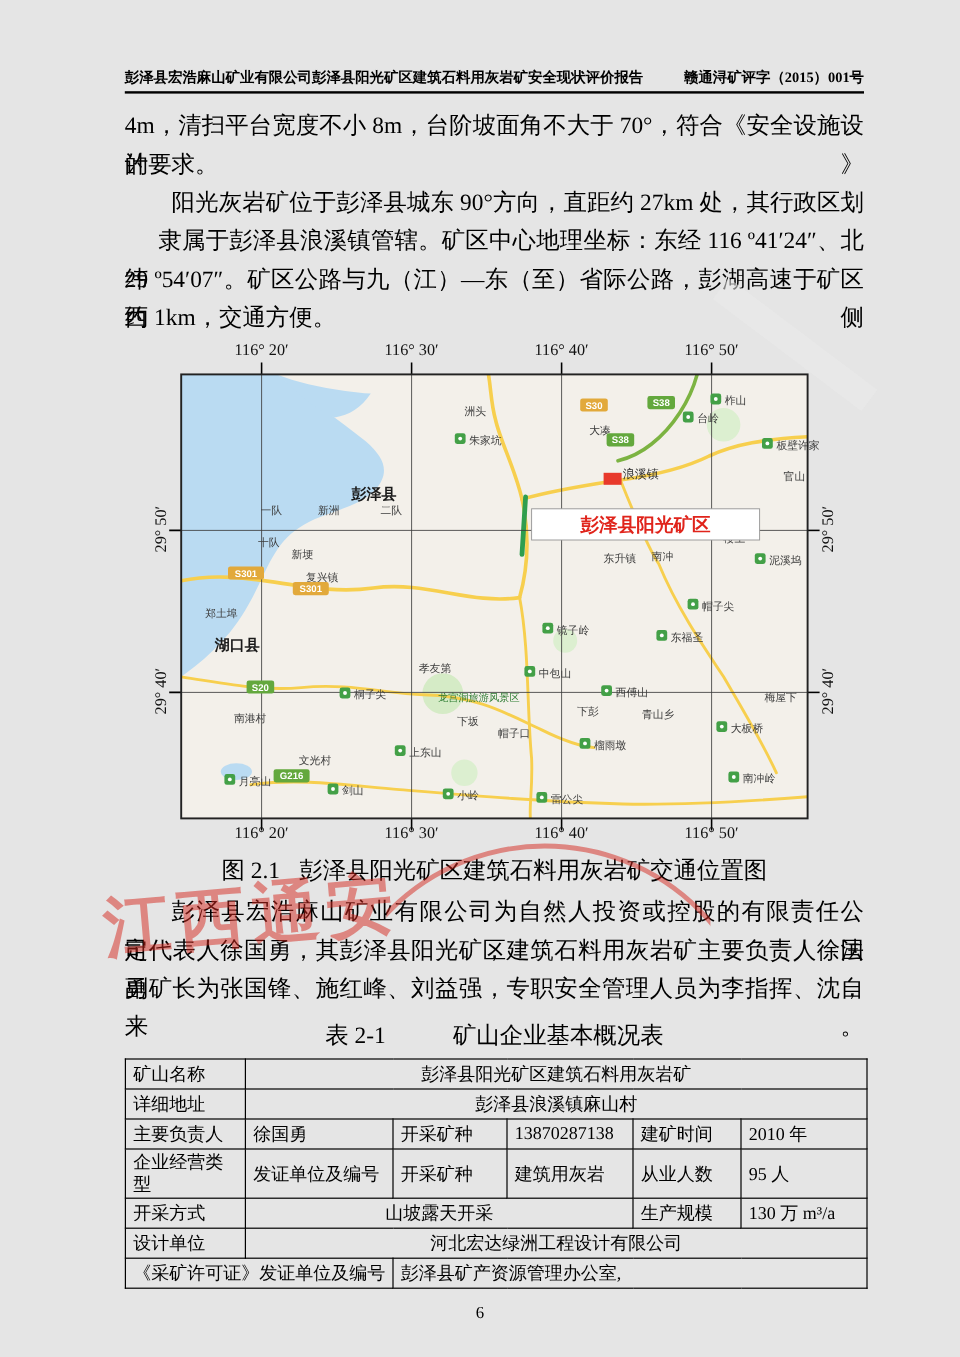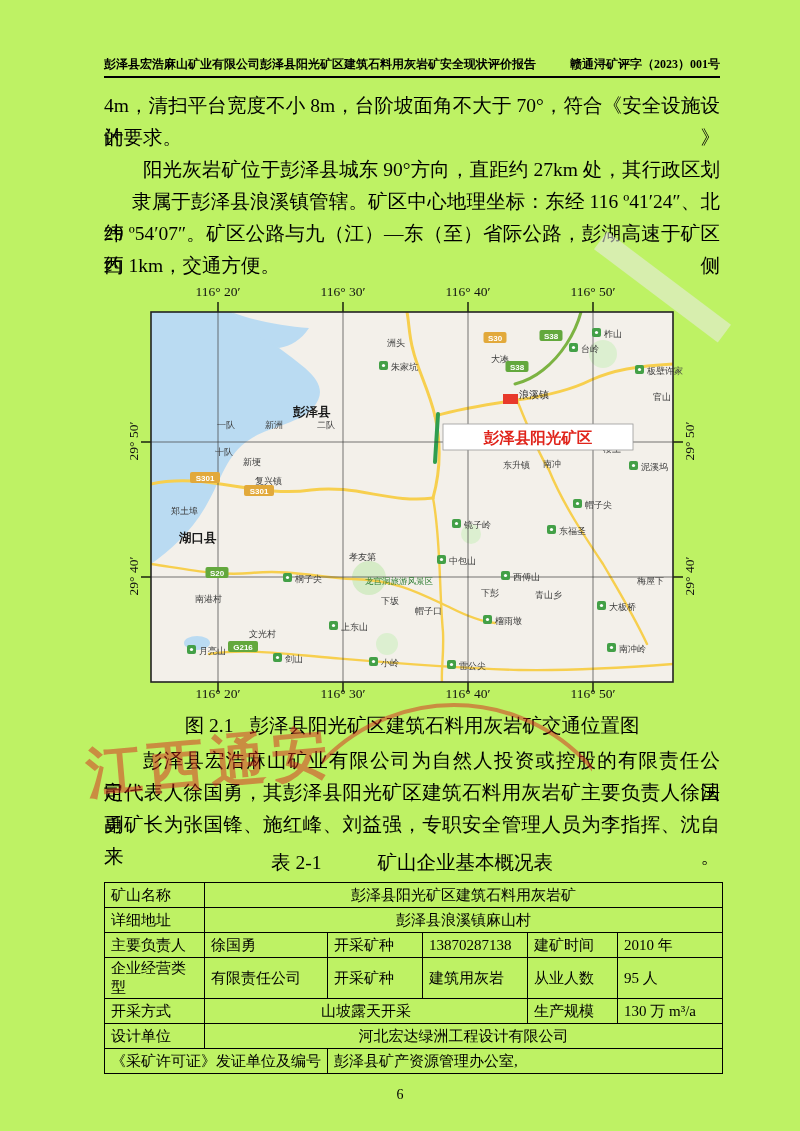--- a/index.html
+++ b/index.html
@@ -1,16 +1,16 @@
 <!DOCTYPE html>
 <html><head>
 <meta charset="utf-8">
 <style>
   html,body{margin:0;padding:0;background:#ffffff;}
-  .page{position:relative;width:800px;height:1131px;background:#bef264;overflow:hidden;
+  .page{position:relative;width:800px;height:1131px;background:#e5e5e5;overflow:hidden;
         font-family:"Liberation Serif","DejaVu Serif",serif;color:#000;}
   .content{padding:56px 80px 0 104px;position:relative;z-index:1;}
 
   
   .hdr{display:flex;justify-content:space-between;align-items:flex-end;
        font-size:12px;font-weight:bold;border-bottom:2px solid #000;padding-bottom:3px;}
   .hdr .l{max-width:485px;}
 
   
   .textblock{margin-top:12px;}
@@ -67,21 +67,21 @@
            z-index:5;pointer-events:none;}
 </style>
 </head>
 <body>
 
 <div class="page">
 
   <div class="content">
     <div class="hdr">
       <div class="l">彭泽县宏浩麻山矿业有限公司彭泽县阳光矿区建筑石料用灰岩矿安全现状评价报告</div>
-      <div class="r">赣通浔矿评字（2023）001号</div>
+      <div class="r">赣通浔矿评字（2015）001号</div>
     </div>
 
     <div class="textblock" id="para-top">
         <div class="tline fill" style="text-indent: 0px; margin-top: 12px;">4m，清扫平台宽度不小 8m，台阶坡面角不大于 70°，符合《安全设施设计》</div>
         <div class="tline" style="text-indent: 0px;">的要求。</div>
         <div class="tline fill" style="text-indent: 39px;">阳光灰岩矿位于彭泽县城东 90°方向，直距约 27km 处，其行政区划</div>
         <div class="tline fill" style="text-indent: 28px;">隶属于彭泽县浪溪镇管辖。矿区中心地理坐标：东经 116 º41′24″、北纬</div>
         <div class="tline fill" style="text-indent: 0px;">29 º54′07″。矿区公路与九（江）—东（至）省际公路，彭湖高速于矿区西侧</div>
         <div class="tline" style="text-indent: 0px;">约 1km，交通方便。</div>
       </div>
@@ -290,21 +290,21 @@
         <tr>
           <td class="lab">主要负责人</td>
           <td class="c">徐国勇</td>
           <td class="lab">开采矿种</td>
           <td class="c">13870287138</td>
           <td class="lab">建矿时间</td>
           <td class="c">2010 年</td>
         </tr>
         <tr>
           <td class="lab">企业经营类型</td>
-          <td class="c">有限责任公司</td>
+          <td class="c">发证单位及编号</td>
           <td class="lab">开采矿种</td>
           <td class="c">建筑用灰岩</td>
           <td class="lab">从业人数</td>
           <td class="c">95 人</td>
         </tr>
         <tr>
           <td class="lab">开采方式</td>
           <td class="val" colspan="3">山坡露天开采</td>
           <td class="lab">生产规模</td>
           <td class="c">130 万 m³/a</td>

